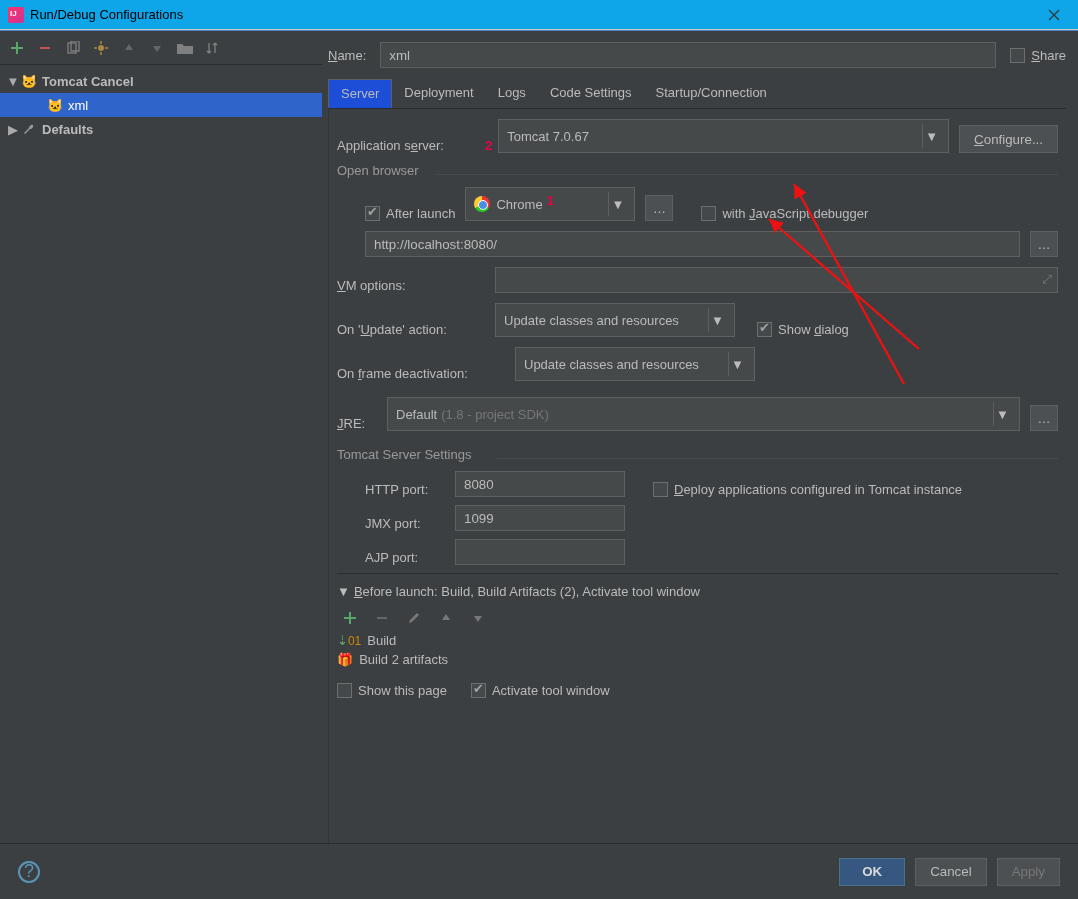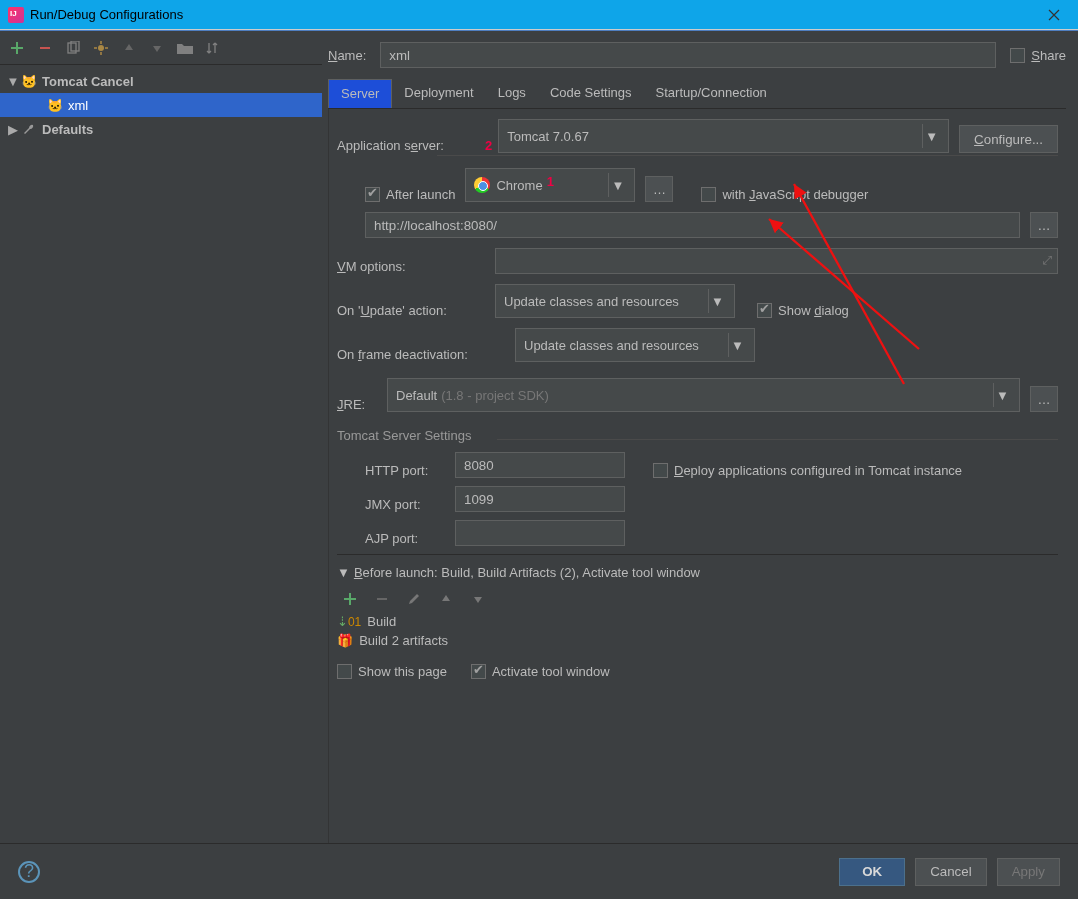--- a/index.html
+++ b/index.html
@@ -270,20 +270,21 @@
         <div class="row">
           <span class="label">Application s<span class="underline">e</span>rver:</span>
           <span class="red-num" style="margin-left:-10px;margin-right:-4px;">2</span>
           <div class="select" style="flex:1;">
             <span>Tomcat 7.0.67</span>
             <span class="caret">▼</span>
           </div>
           <button class="btn"><span class="underline">C</span>onfigure...</button>
         </div>
 
+        <div class="fieldset-title">Open browser</div>
         <div class="fieldset-line"></div>
         <div class="row" style="margin-left:28px;">
           <label style="display:flex;align-items:center;">
             <span class="dark-check checked"></span>
               <span>After launch</span>
           </label>
           <div class="select" style="width:170px;">
             <span class="chrome-ic"></span>
             <span>Chrome</span>
             <span class="red-num" style="margin-left:4px;position:relative;top:-4px;">1</span>

